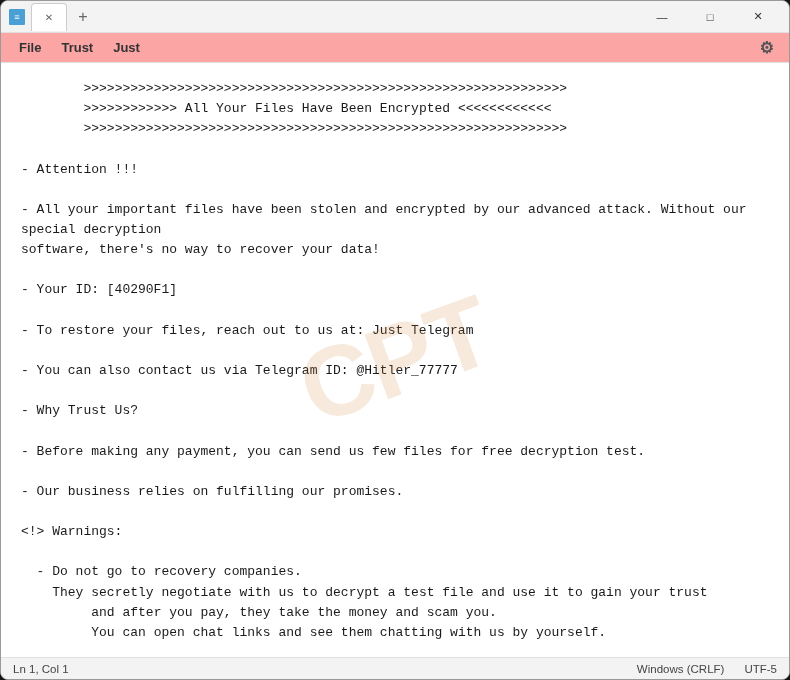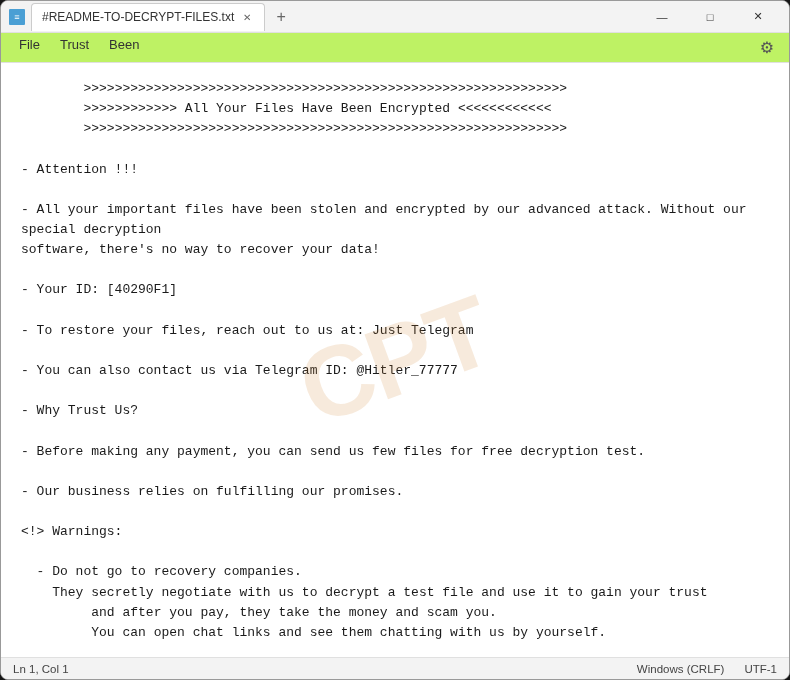--- a/index.html
+++ b/index.html
@@ -108,26 +108,28 @@
       align-items: center;
       justify-content: center;
       font-size: 11px;
       color: #333;
       cursor: pointer;
     }
 
     
     .menu-bar {
       height: 30px;
-      background: #bef264;
-      display: flex;
+      background: #fca5a5;
+      display: flex;
+      align-items: center;
       padding: 0 8px;
       border-bottom: 1px solid #e0e0e0;
       flex-shrink: 0;
       gap: 0;
+      font-weight: bold;
     }
 
     .menu-item {
       padding: 4px 10px;
       font-size: 13px;
       color: #333;
       cursor: pointer;
       border-radius: 3px;
     }
 
@@ -215,36 +217,35 @@
 <body>
 
 <div class="window">
 
   <div class="title-bar">
     <div class="tab-area">
       <div class="title-bar-icon">
         <span>≡</span>
       </div>
       <div class="tab">
-        <span>#README-TO-DECRYPT-FILES.txt</span>
         <span class="tab-close">✕</span>
       </div>
       <div class="new-tab-btn">+</div>
     </div>
     <div class="window-controls">
       <div class="win-btn">—</div>
       <div class="win-btn">□</div>
       <div class="win-btn close">✕</div>
     </div>
   </div>
 
   <div class="menu-bar">
     <div class="menu-item">File</div>
     <div class="menu-item">Trust</div>
-    <div class="menu-item">Been</div>
+    <div class="menu-item">Just</div>
     <div class="settings-icon">⚙</div>
   </div>
 
   <div class="content">
     <div class="watermark">CPT</div>
     <pre>        &gt;&gt;&gt;&gt;&gt;&gt;&gt;&gt;&gt;&gt;&gt;&gt;&gt;&gt;&gt;&gt;&gt;&gt;&gt;&gt;&gt;&gt;&gt;&gt;&gt;&gt;&gt;&gt;&gt;&gt;&gt;&gt;&gt;&gt;&gt;&gt;&gt;&gt;&gt;&gt;&gt;&gt;&gt;&gt;&gt;&gt;&gt;&gt;&gt;&gt;&gt;&gt;&gt;&gt;&gt;&gt;&gt;&gt;&gt;&gt;&gt;&gt;
         &gt;&gt;&gt;&gt;&gt;&gt;&gt;&gt;&gt;&gt;&gt;&gt; All Your Files Have Been Encrypted &lt;&lt;&lt;&lt;&lt;&lt;&lt;&lt;&lt;&lt;&lt;&lt;
         &gt;&gt;&gt;&gt;&gt;&gt;&gt;&gt;&gt;&gt;&gt;&gt;&gt;&gt;&gt;&gt;&gt;&gt;&gt;&gt;&gt;&gt;&gt;&gt;&gt;&gt;&gt;&gt;&gt;&gt;&gt;&gt;&gt;&gt;&gt;&gt;&gt;&gt;&gt;&gt;&gt;&gt;&gt;&gt;&gt;&gt;&gt;&gt;&gt;&gt;&gt;&gt;&gt;&gt;&gt;&gt;&gt;&gt;&gt;&gt;&gt;&gt;
 
 - Attention !!!
@@ -280,17 +281,17 @@
 
 - https://www.kraken.com/learn/buy-bitcoin-btc
 - https://www.coinbase.com/en-gb/how-to-buy/bitcoin
 - https://paxful.com</pre>
   </div>
 
   <div class="status-bar">
     <div class="status-left">Ln 1, Col 1</div>
     <div class="status-right">
       <span>Windows (CRLF)</span>
-      <span>UTF-1</span>
+      <span>UTF-5</span>
     </div>
   </div>
 
 </div>
 
 </body></html>

